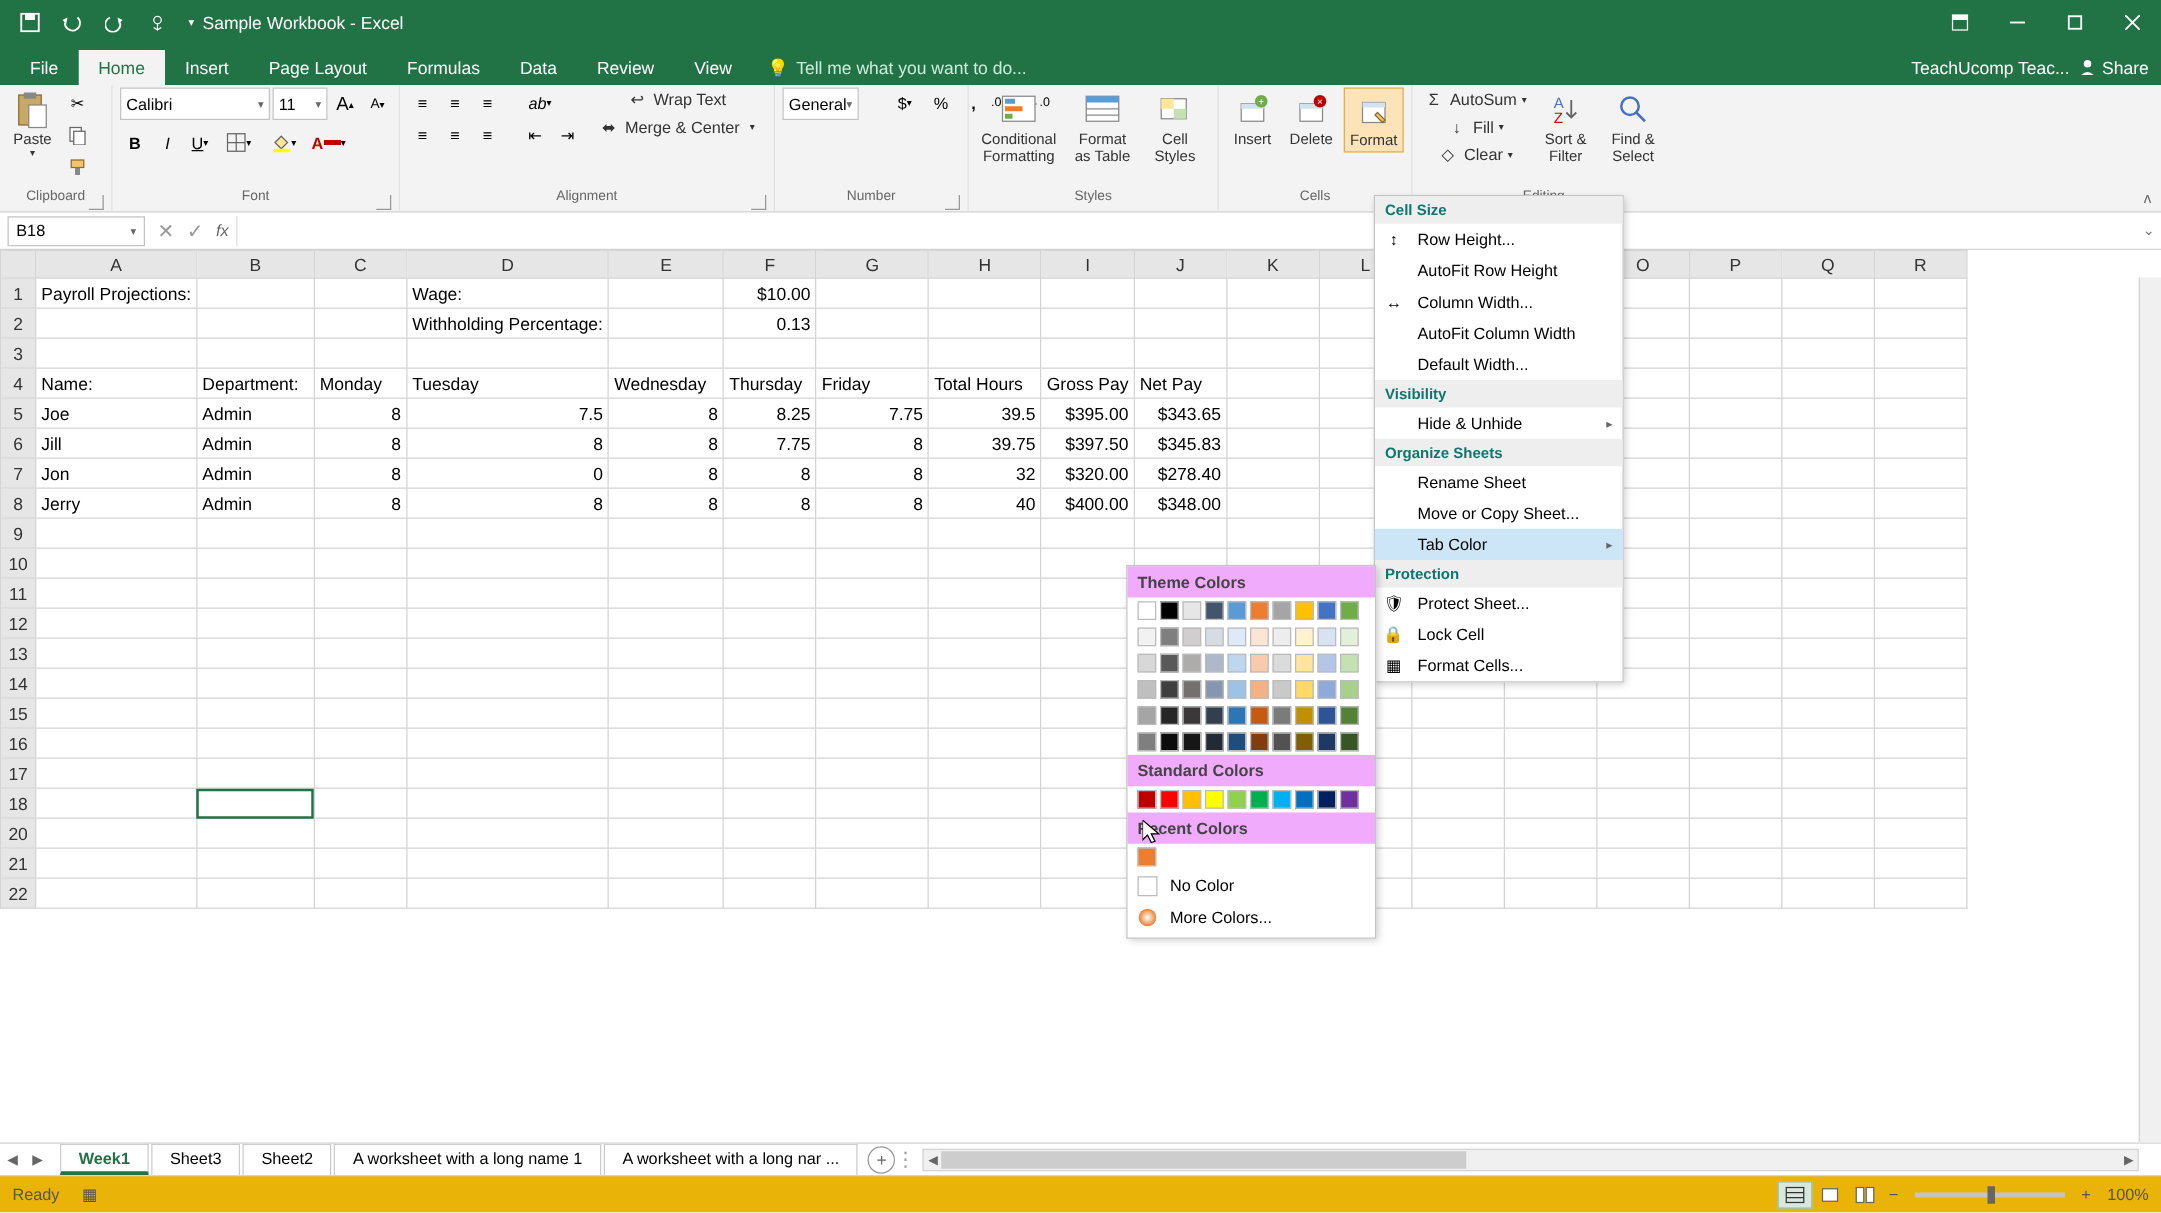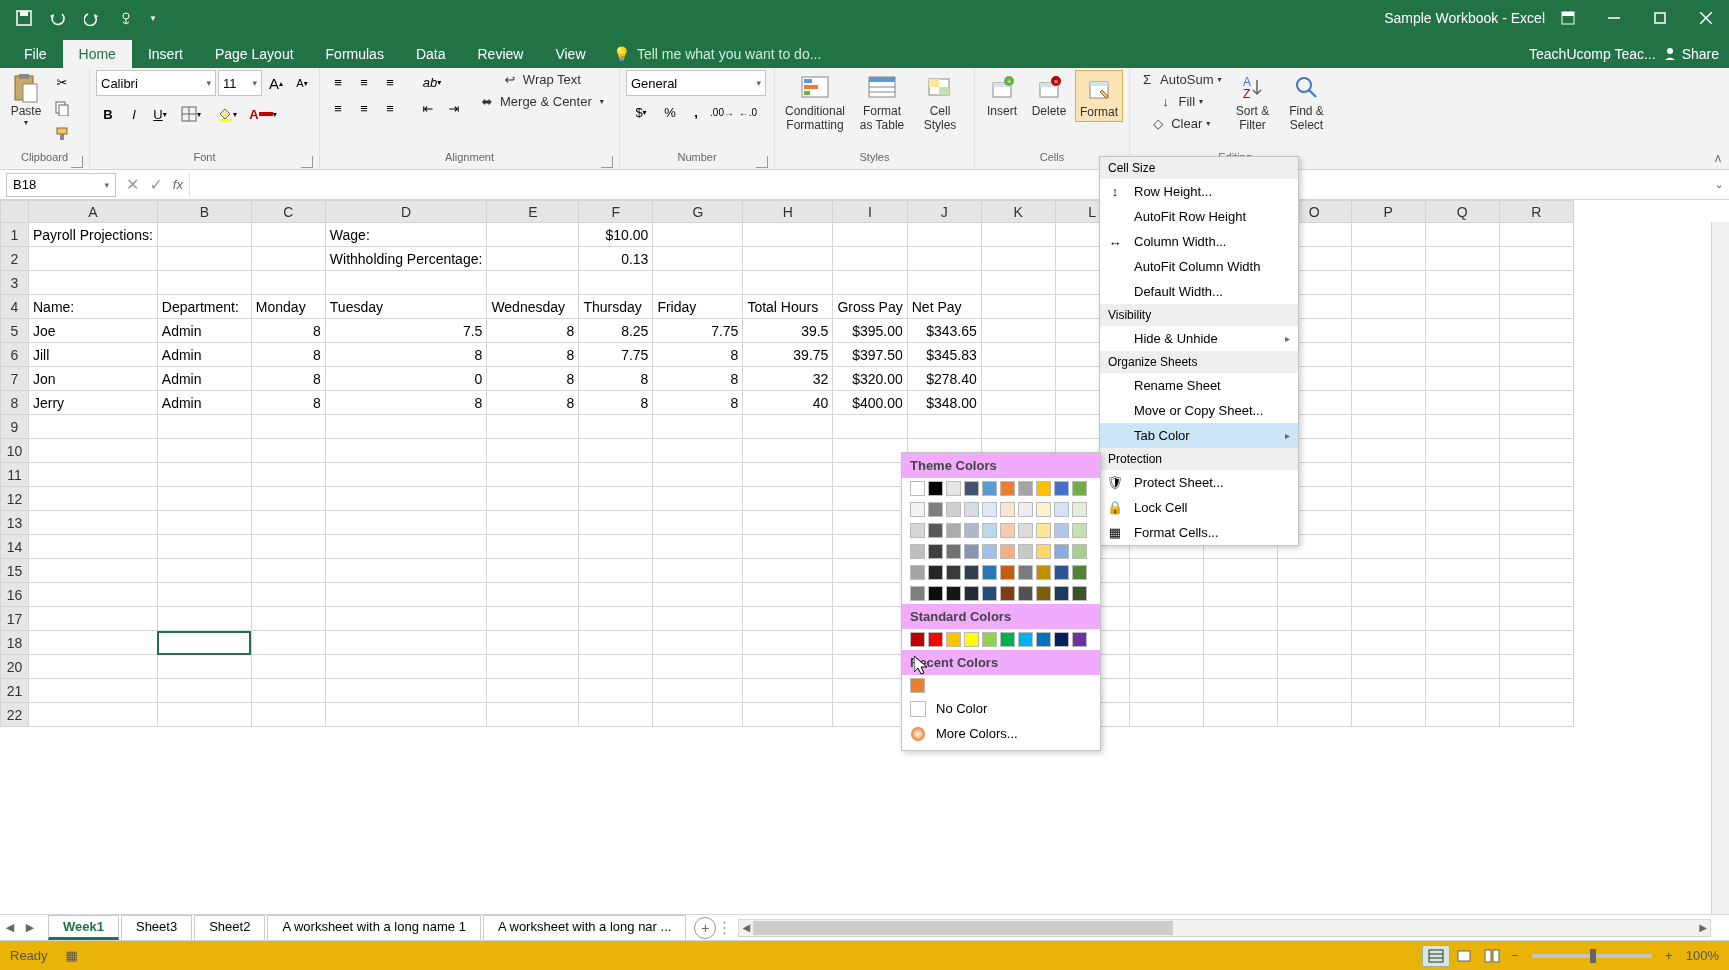--- a/index.html
+++ b/index.html
@@ -2,21 +2,21 @@
 <html><head>
 <meta charset="utf-8">
 <style>
 * { margin: 0; padding: 0; box-sizing: border-box; font-family: 'Segoe UI', Tahoma, sans-serif; user-select: none; }
 body { background: #fff; width: 1729px; height: 970px; position: relative; overflow: hidden; }
 
 
 .titlebar { height: 36px; background: #217346; display: flex; align-items: center; color: #fff; font-size: 12px; }
 .titlebar .qat { display: flex; align-items: center; gap: 2px; padding-left: 8px; }
 .titlebar .qat .qbtn { width: 32px; height: 28px; display: flex; align-items: center; justify-content: center; }
-.titlebar .title { flex: 1; text-align: right; font-size: 14px; }
+.titlebar .title { flex: 1; text-align: left; font-size: 14px; }
 .titlebar .wincontrols { display: flex; }
 .titlebar .wincontrols .wbtn { width: 46px; height: 36px; display: flex; align-items: center; justify-content: center; }
 
 
 .ribbon-tabs { height: 32px; background: #217346; display: flex; align-items: flex-end; padding-left: 8px; }
 .ribbon-tabs .tab { padding: 6px 16px 6px 16px; color: #fff; font-size: 14px; cursor: pointer; }
 .ribbon-tabs .tab.active { background: #f3f3f3; color: #217346; }
 .ribbon-tabs .tell { flex: 0 0 auto; display:flex; align-items:center; color:#cdedd9; font-size:14px; padding:0 12px 6px 12px; }
 .ribbon-tabs .right { margin-left: auto; display: flex; align-items:center; gap:6px; padding:0 10px 6px 0; color:#fff; font-size:14px; }
 .ribbon-tabs .right .share { display:flex; align-items:center; gap:4px;}
@@ -71,21 +71,21 @@
 .hscroll .ar { position:absolute; top:0; bottom:0; width:14px; display:flex;align-items:center;justify-content:center; font-size:10px; color:#666;}
 .statusbar { height:30px; background:#eab308; border-top:1px solid #d4d4d4; display:flex; align-items:center; font-size:13px; color:#555; padding:0 10px; }
 .statusbar .spacer { flex:1; }
 .statusbar .vbtn { width:28px; height:22px; display:flex; align-items:center; justify-content:center; border:1px solid transparent; }
 .statusbar .vbtn.active { background:#d8e8de; border:1px solid #91b89f; }
 .zoom-slider { width:120px; height:4px; background:#c4c4c4; margin:0 8px; position:relative; }
 .zoom-slider .zthumb { position:absolute; left:58px; top:-5px; width:6px; height:14px; background:#666; }
 
 
 .format-menu { position:absolute; top:156px; left:1099px; width:200px; background:#fff; border:1px solid #c4c4c4; box-shadow:2px 2px 6px rgba(0,0,0,.2); font-size:13px; z-index:20; }
-.format-menu .sect { background:#eee; padding:4px 8px; font-weight:400; font-size:12px; color:#000000; }
+.format-menu .sect { background:#eee; padding:4px 8px; font-weight:700; font-size:12px; color:#0f766e; }
 .format-menu .mi { padding:5px 8px 5px 34px; display:flex; align-items:center; position:relative; cursor:pointer;}
 .format-menu .mi:hover, .format-menu .mi.hover { background:#cde6f7; }
 .format-menu .mi .micon { position:absolute; left:6px; width:18px; height:18px; display:flex; align-items:center; justify-content:center; }
 .format-menu .mi .submark { margin-left:auto; font-size:10px; color:#666; }
 
 
 .color-menu { position:absolute; top:452px; left:901px; width:200px; background:#fff; border:1px solid #c4c4c4; box-shadow:2px 2px 6px rgba(0,0,0,.2); font-size:13px; z-index:21; padding-bottom:4px;}
 .color-menu .csect { padding:5px 8px; font-weight:600; font-size:13px; color:#444; background:#f0abfc;}
 .color-menu .swatchrow { display:flex; gap:3px; padding:3px 8px; }
 .color-menu .sw { width:15px; height:15px; border:1px solid #bbb; cursor:pointer;}
@@ -307,21 +307,21 @@
             <span class="ico">⬌</span>
             <span>Merge &amp; Center</span>
             <span style="font-size:8px;margin-left:4px">▾</span>
           </div>
       </div>
     </div>
     <div class="glabel"><span>Alignment</span><span class="dlaunch"></span></div>
   </div>
 
   <div class="group" style="width:155px">
-    <div class="grow" style="flex-direction:column; gap:4px;">
+    <div class="grow" style="gap:22px;">
       <div class="combo" style="width:140px">
           <span>General</span>
           <span class="carrow">▾</span>
         </div>
       <div class="fontbox">
         <div class="iconbtn" style="width:30px">$<span style="font-size:8px">▾</span></div>
         <div class="iconbtn">%</div>
         <div class="iconbtn">
             <b>,</b>
           </div>

